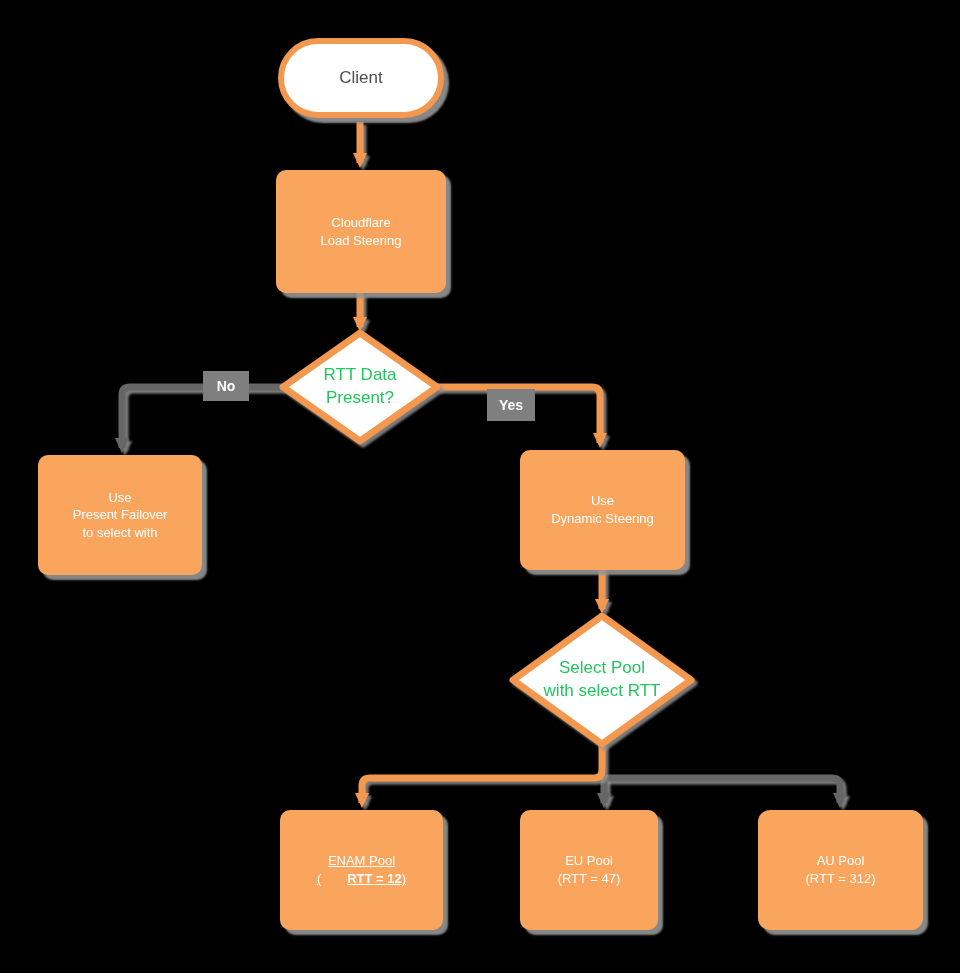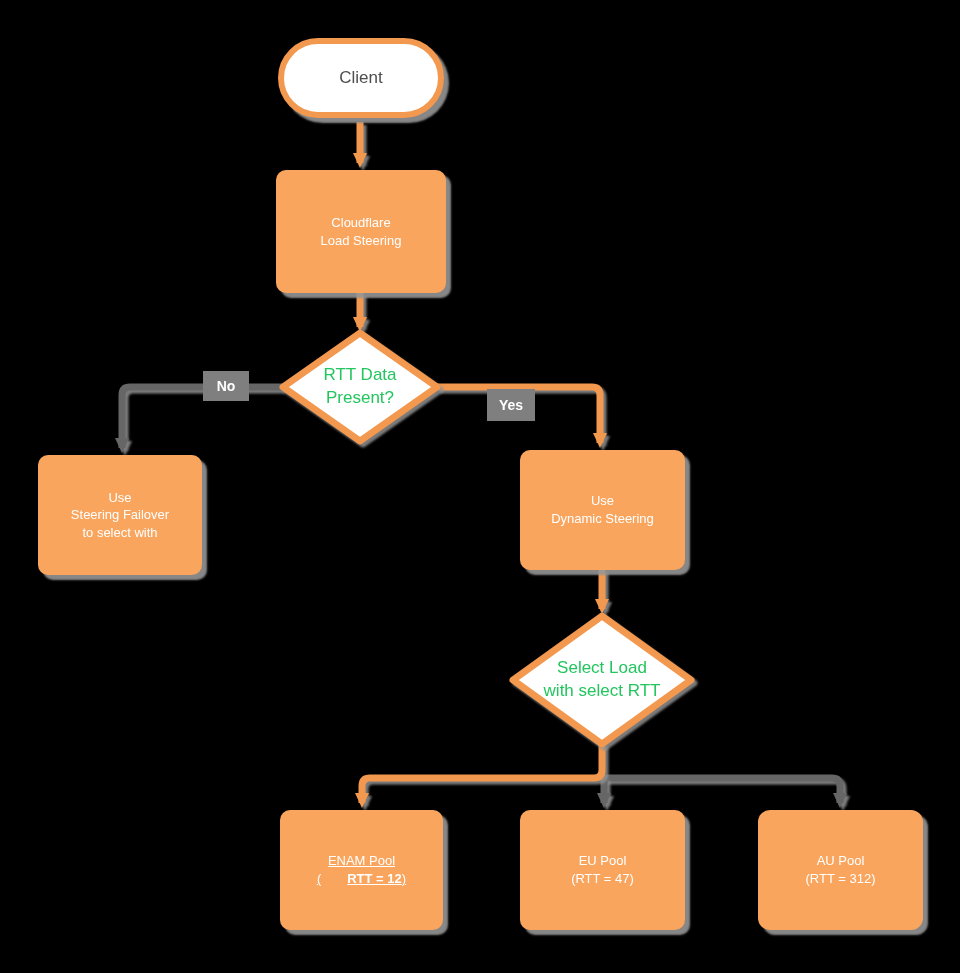--- a/index.html
+++ b/index.html
@@ -75,40 +75,40 @@
   <div class="edge-label" style="left:203px;top:371px;width:46px;height:30px;">
     <span>No</span>
   </div>
 
   <div class="edge-label" style="left:487px;top:369px;width:48px;height:32px;margin-top:20px;">
     <span>Yes</span>
   </div>
 
   <div class="node rect" style="left:38px;top:455px;width:164px;height:120px;">
     <div>Use</div>
-    <div>Steering Failover</div>
+    <div>Present Failover</div>
     <div>to select with</div>
   </div>
 
   <div class="node rect" style="left:520px;top:450px;width:165px;height:120px;">
     <div>Use</div>
     <div>Dynamic Steering</div>
   </div>
 
   <div class="diamond-text" style="left:513px;top:645px;width:178px;height:70px;">
-    <div>Select Load</div>
+    <div>Select Pool</div>
     <div>with select RTT</div>
   </div>
 
   <div class="node rect" style="left:280px;top:810px;width:163px;height:120px;text-decoration:underline;">
     <div>ENAM Pool</div>
     <div><span>(</span><span class="bold">RTT = 12</span><span>)</span></div>
   </div>
 
-  <div class="node rect" style="left:520px;top:810px;width:165px;height:120px;">
+  <div class="node rect" style="left:520px;top:810px;width:138px;height:120px;">
     <div>EU Pool</div>
     <div>(RTT = 47)</div>
   </div>
 
   <div class="node rect" style="left:758px;top:810px;width:165px;height:120px;border-radius:12px;">
     <div>AU Pool</div>
     <div>(RTT = 312)</div>
   </div>
 
 </div>

